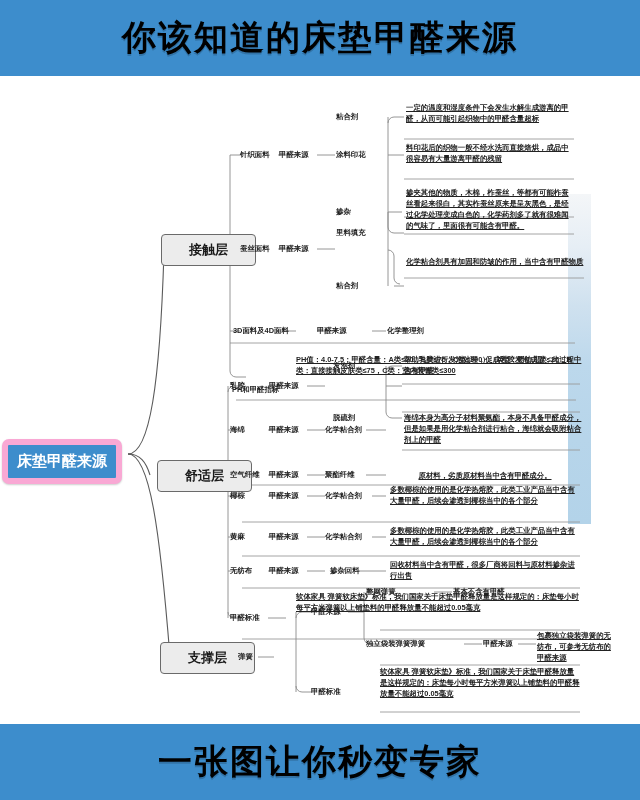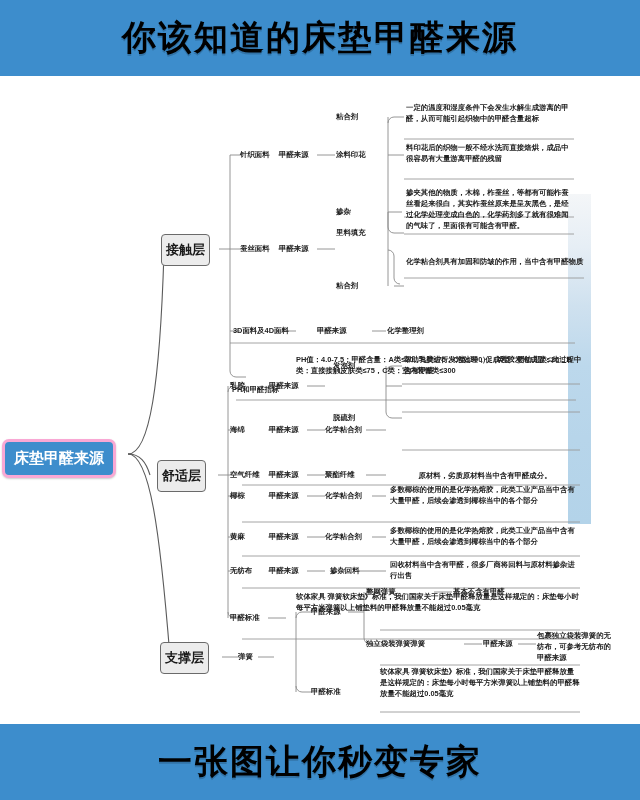--- a/index.html
+++ b/index.html
@@ -39,52 +39,53 @@
   #wires{position:absolute;left:0;top:0;width:640px;height:642px;}
   
   .side-strip{
     position:absolute;left:568px;top:112px;width:23px;height:330px;
     background:linear-gradient(to bottom,#f4f6f8 0%,#e6eef5 16%,#cfe1ef 34%,#bcd8ec 52%,#b7d5ea 74%,#b3d3e9 100%);
   }
   
   .root-node{
     position:absolute;
     background:#3d8dcc;
-    border:3px solid #f9a8d4;
+    border:6px solid #f9a8d4;
     border-radius:7px;
     color:#ffffff;
     font-size:15px;font-weight:bold;
     padding:7px 9px;
     white-space:nowrap;
     box-shadow:0 1px 2px rgba(0,0,0,.2);
   }
   .layer-node{
     position:absolute;
     background:#ececec;
     border:1.4px solid #6a6a6a;
     border-radius:4px;
     color:#1a1a1a;
     font-size:13px;font-weight:bold;
-    padding:6px 4px;
+    padding:6px 27px;
     white-space:nowrap;
   }
   .lbl{
     position:absolute;
     font-size:7.4px;
     font-weight:bold;
     color:#222;
     white-space:nowrap;
     line-height:1.45;
   }
   .desc{
     position:absolute;
     font-size:7.4px;
     font-weight:bold;
     color:#222;
     line-height:1.5;
+    text-decoration:underline;
   }
 </style>
 </head>
 <body>
 
 <div class="banner banner-top">
   <div class="banner-text">你该知道的床垫甲醛来源</div>
 </div>
 <div class="banner-gap"></div>
 
@@ -237,20 +238,21 @@
   <div class="lbl" style="left:230px;top:299px;">乳胶</div>
   <div class="lbl" style="left:269px;top:299px;">甲醛来源</div>
 
   <div class="lbl" style="left:333px;top:279px;">发泡剂</div>
   <div class="desc" style="left:404px;top:272px;width:178px;">帮助乳胶进行发泡处理，促成乳胶发泡成型，此过程中含有甲醛</div>
   <div class="lbl" style="left:333px;top:331px;">脱硫剂</div>
 
   <div class="lbl" style="left:230px;top:343px;">海绵</div>
   <div class="lbl" style="left:269px;top:343px;">甲醛来源</div>
   <div class="lbl" style="left:325px;top:343px;">化学粘合剂</div>
+  <div class="desc" style="left:404px;top:330px;width:178px;">海绵本身为高分子材料聚氨酯，本身不具备甲醛成分，但是如果是用化学粘合剂进行粘合，海绵就会吸附粘合剂上的甲醛</div>
 
   <div class="lbl" style="left:230px;top:388px;">空气纤维</div>
   <div class="lbl" style="left:269px;top:388px;">甲醛来源</div>
   <div class="lbl" style="left:325px;top:388px;">聚酯纤维</div>
   <div class="desc" style="left:390px;top:388px;width:190px;text-align:center;">原材料，劣质原材料当中含有甲醛成分。</div>
 
   <div class="lbl" style="left:230px;top:409px;">椰棕</div>
   <div class="lbl" style="left:269px;top:409px;">甲醛来源</div>
   <div class="lbl" style="left:325px;top:409px;">化学粘合剂</div>
   <div class="desc" style="left:390px;top:402px;width:190px;">多数椰棕的使用的是化学热熔胶，此类工业产品当中含有大量甲醛，后续会渗透到椰棕当中的各个部分</div>

